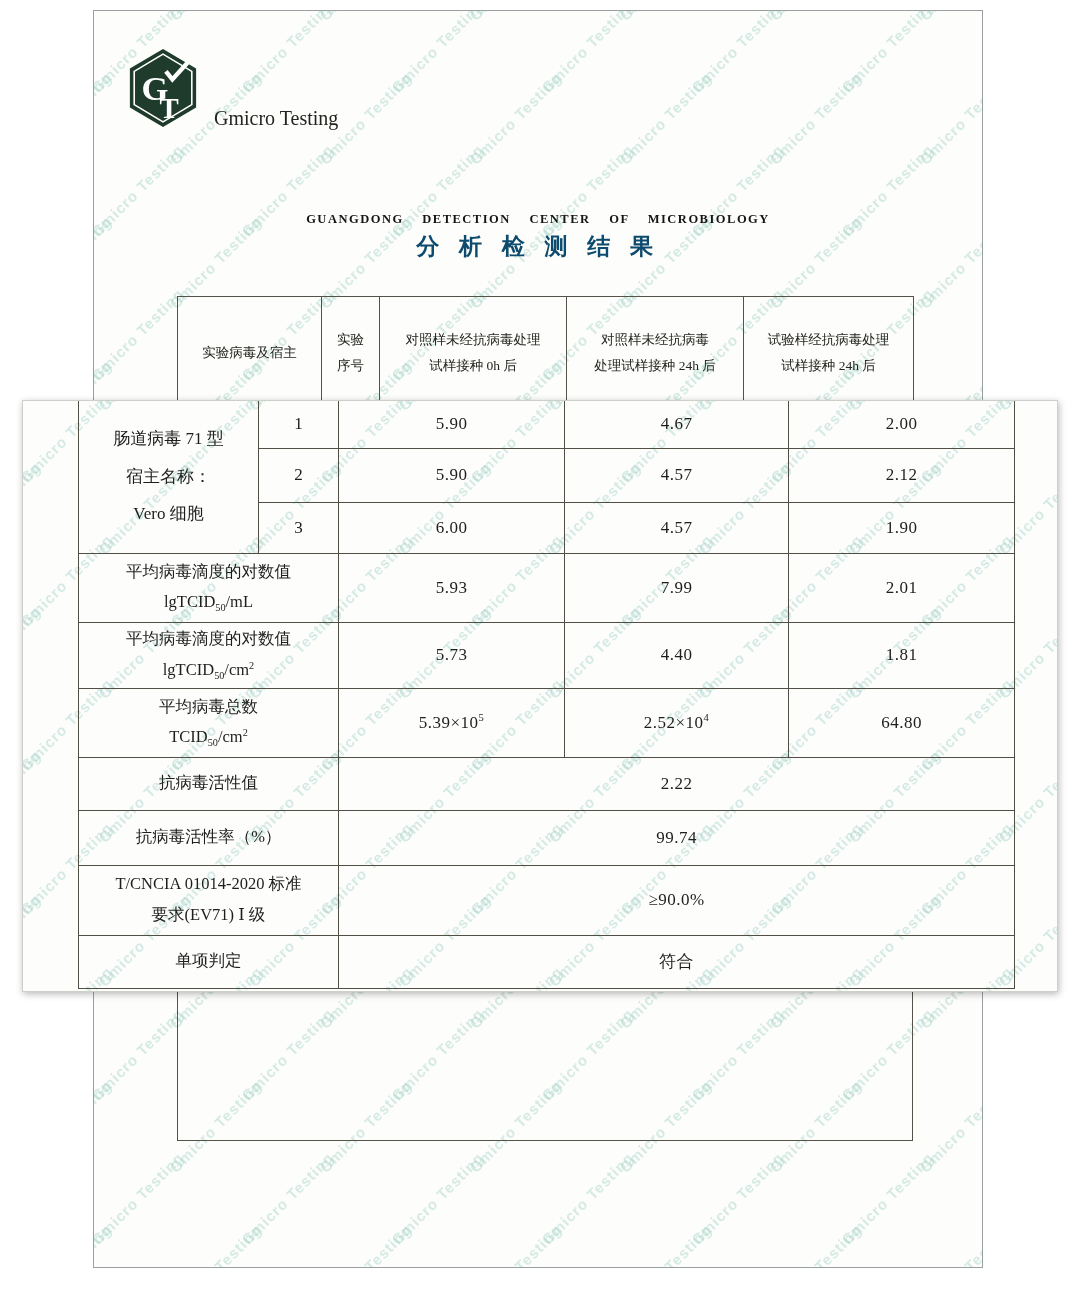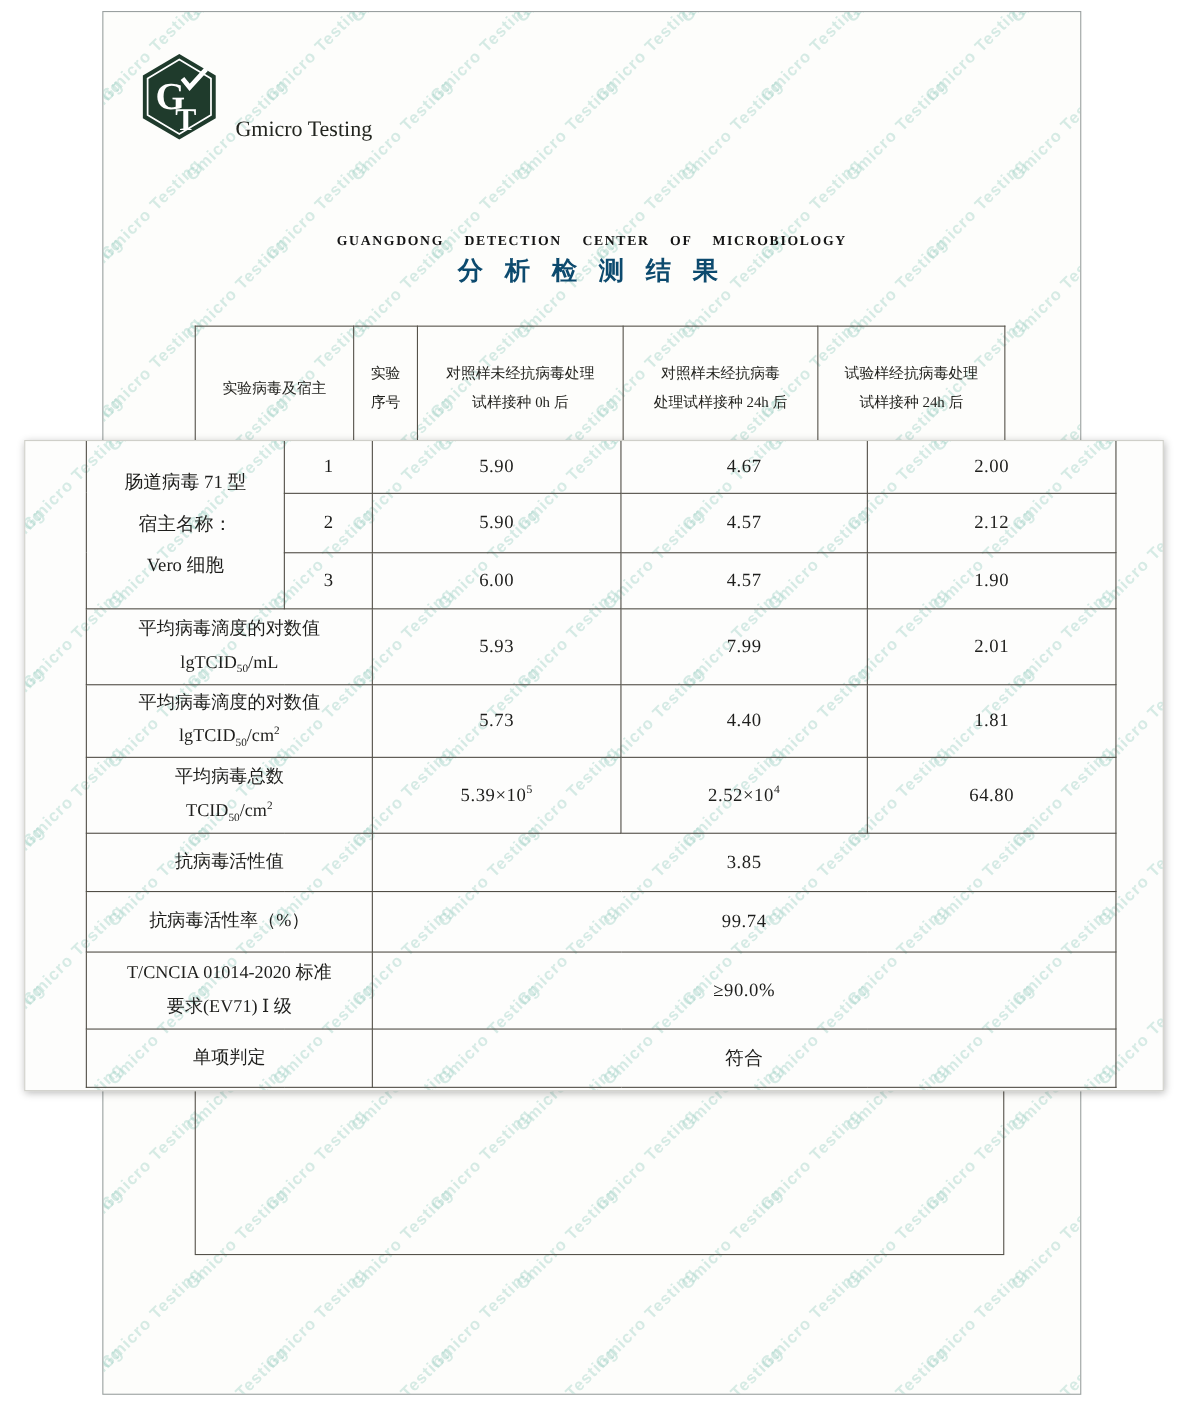--- a/index.html
+++ b/index.html
@@ -414,21 +414,21 @@
           <div>平均病毒总数</div>
           <div><span>TCID</span><sub>50</sub><span>/cm</span><sup>2</sup></div>
         </td>
         <td class="val"><span>5.39×10</span><sup>5</sup></td>
         <td class="val"><span>2.52×10</span><sup>4</sup></td>
         <td class="val"><span>64.80</span></td>
       </tr>
 
       <tr style="height:53px">
         <td colspan="2" class="lbl">抗病毒活性值</td>
-        <td colspan="3" class="val">3.85</td>
+        <td colspan="3" class="val">2.22</td>
       </tr>
       <tr style="height:55px">
         <td colspan="2" class="lbl">抗病毒活性率（%）</td>
         <td colspan="3" class="val">99.74</td>
       </tr>
       <tr style="height:70px">
         <td colspan="2" class="lbl">
           <div>T/CNCIA 01014-2020 标准</div>
           <div>要求(EV71) Ⅰ 级</div>
         </td>

